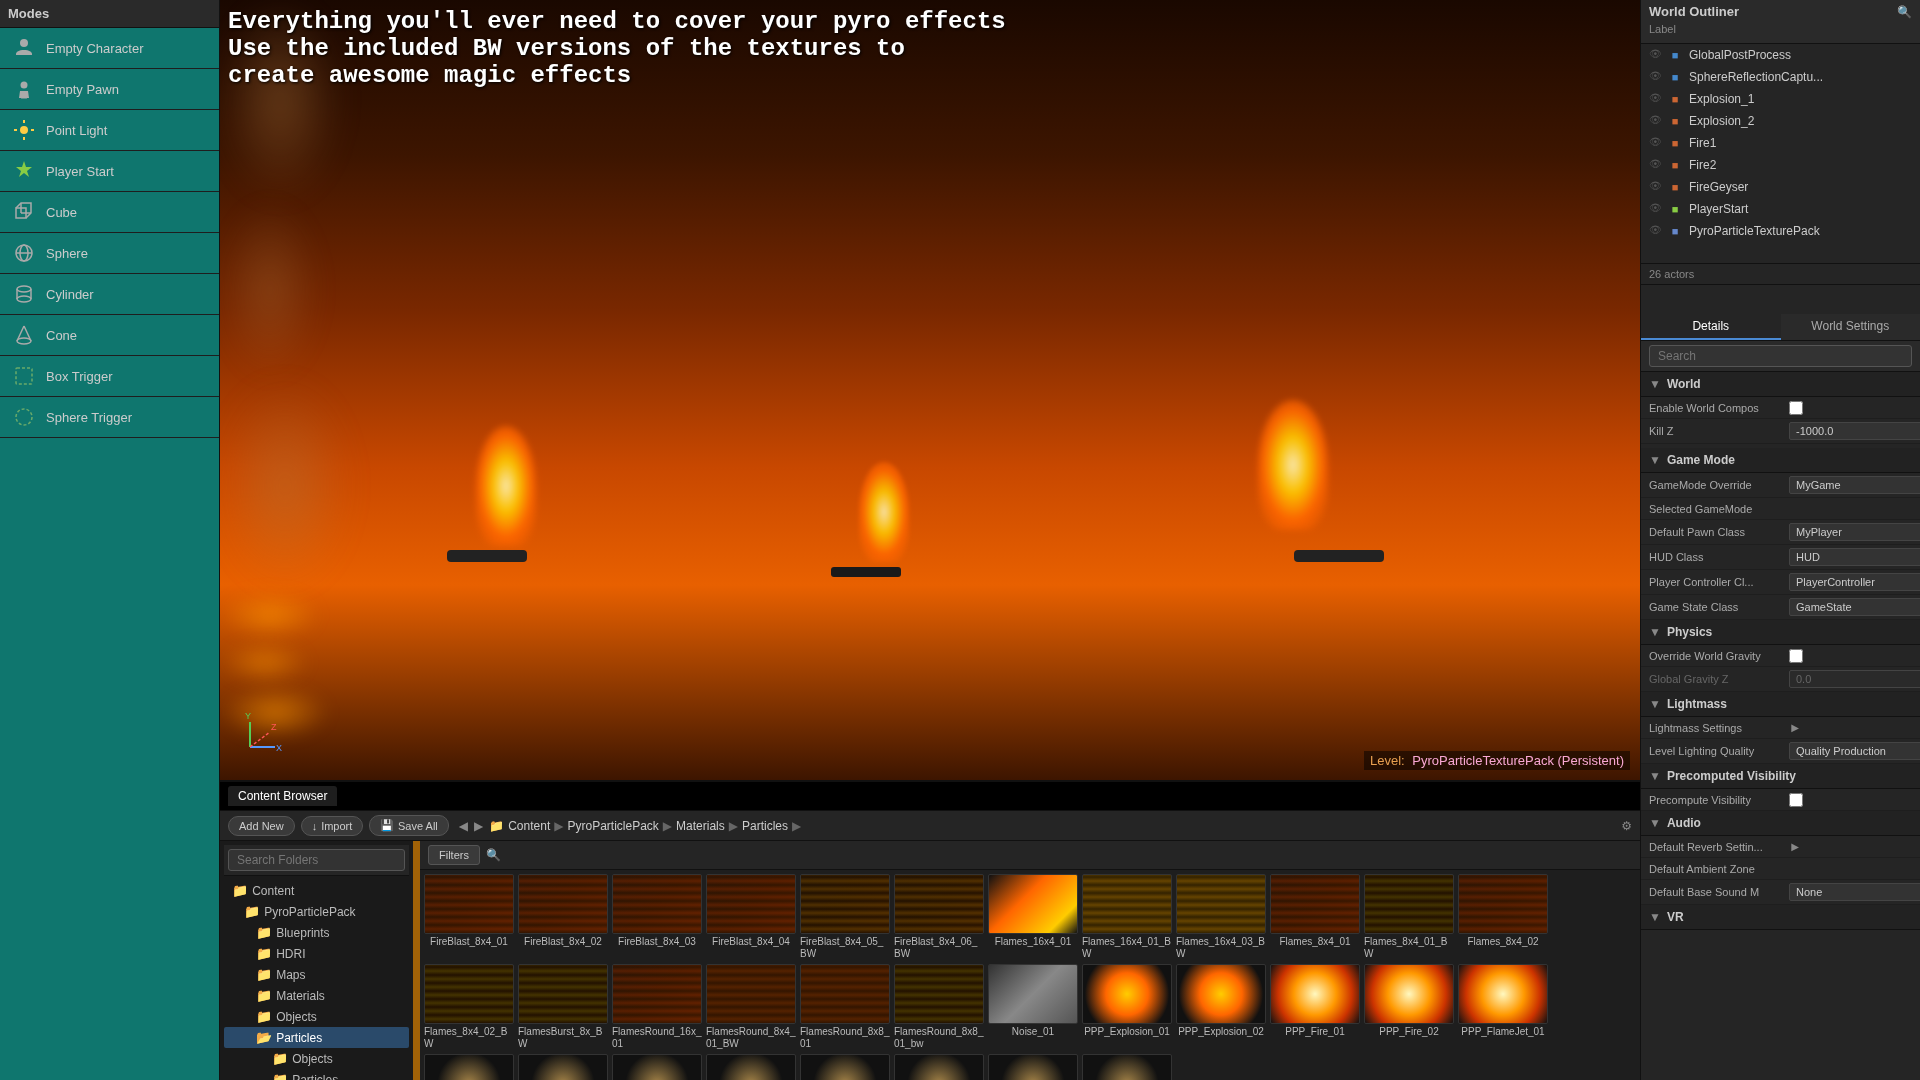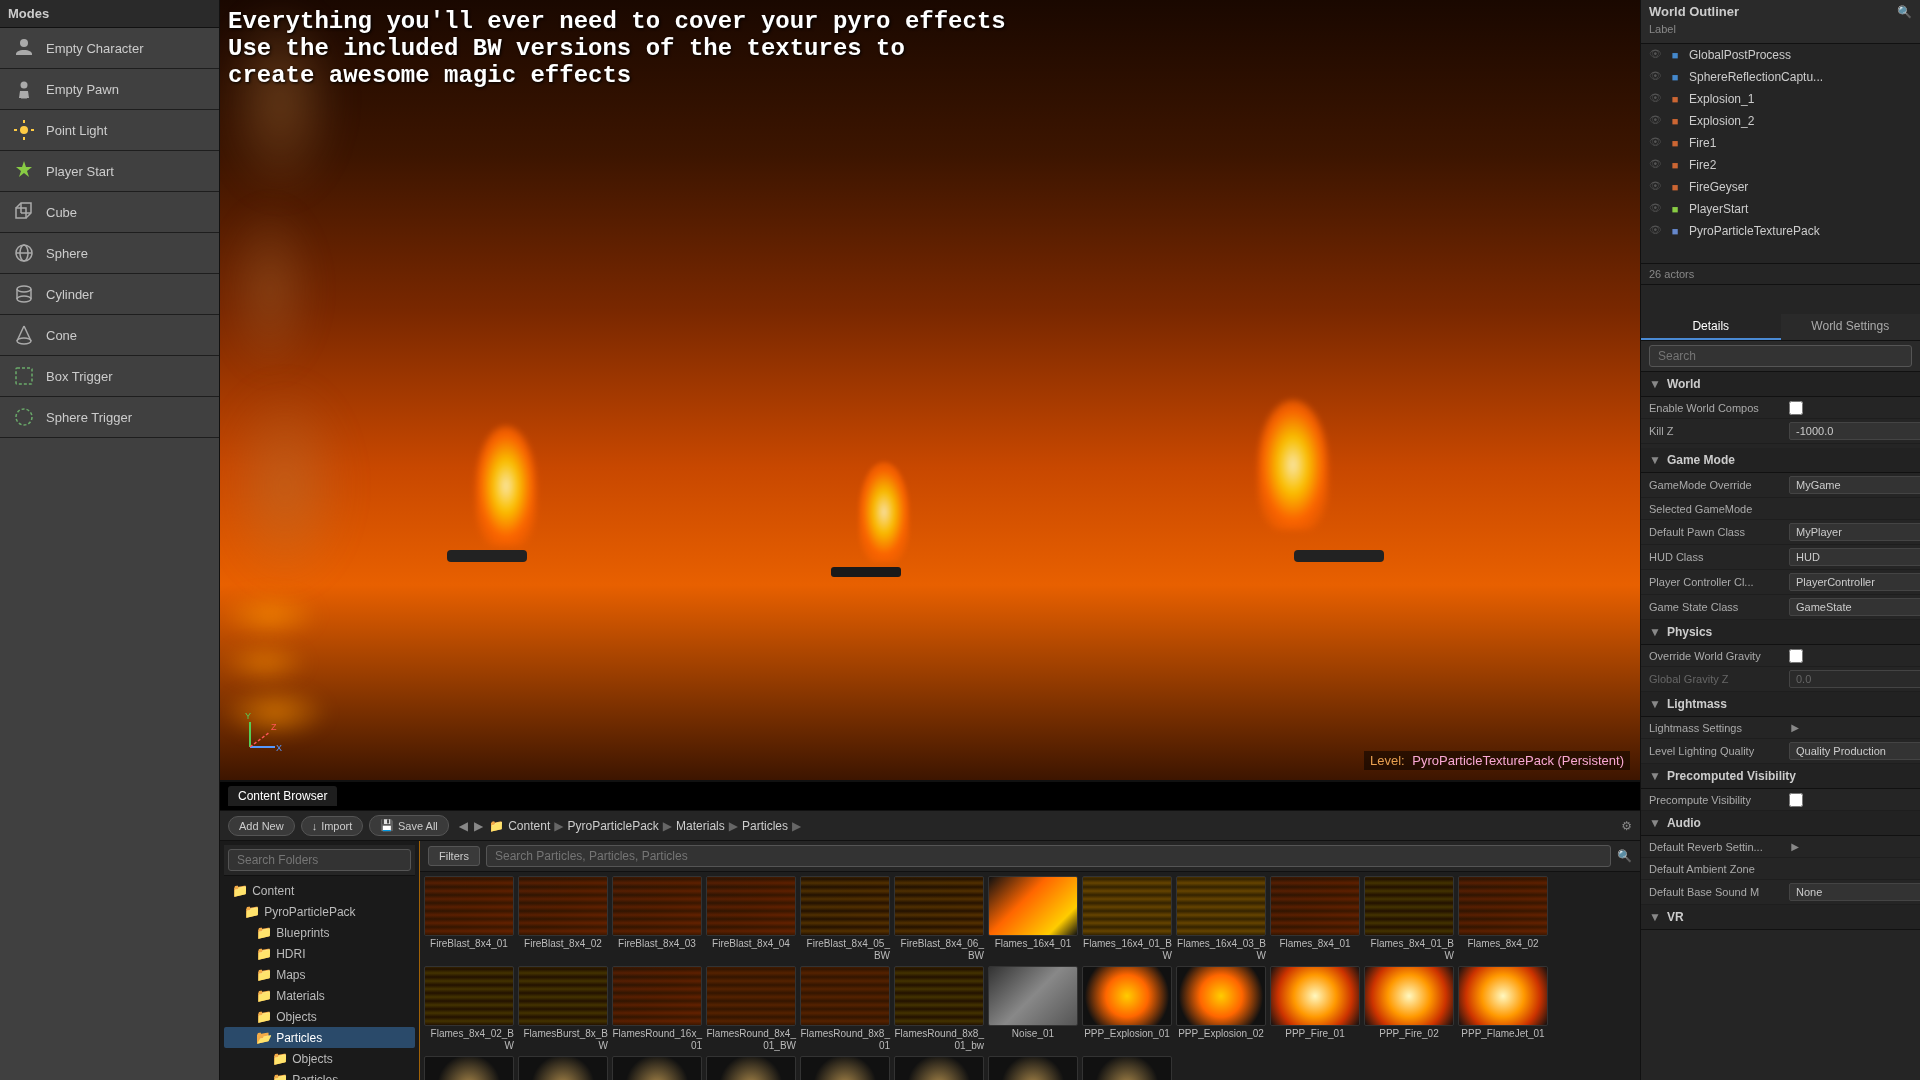--- a/index.html
+++ b/index.html
@@ -2,21 +2,21 @@
 <html><head>
   <meta charset="utf-8">
   <style>
     * { margin: 0; padding: 0; box-sizing: border-box; }
     body { width: 1920px; height: 1080px; overflow: hidden; background: #1a1a1a; font-family: 'Segoe UI', Arial, sans-serif; font-size: 12px; color: #ccc; }
 
     
     .main-layout { display: flex; width: 1920px; height: 1080px; }
 
     
-    .left-panel { width: 220px; min-width: 220px; background: #404040; border-right: 1px solid #111; display: flex; flex-direction: column; height: 1080px; }
+    .left-panel { width: 220px; min-width: 220px; background: #0f766e; border-right: 1px solid #111; display: flex; flex-direction: column; height: 1080px; }
     .left-panel-top { padding: 6px 8px; background: #2a2a2a; border-bottom: 1px solid #111; font-size: 11px; color: #aaa; }
     .actor-list { flex: 1; overflow-y: auto; }
     .actor-item { display: flex; align-items: center; padding: 6px 10px; cursor: pointer; border-bottom: 1px solid #1e1e1e; }
     .actor-icon { width: 28px; height: 28px; margin-right: 8px; display: flex; align-items: center; justify-content: center; flex-shrink: 0; }
     .actor-icon svg { width: 24px; height: 24px; }
     .actor-label { flex: 1; font-size: 13px; color: #ccc; }
     .actor-info { color: #666; font-size: 11px; }
 
     
     .center-area { flex: 1; display: flex; flex-direction: column; }
@@ -48,33 +48,33 @@
     .content-browser { height: 300px; background: #1e1e1e; border-top: 2px solid #111; display: flex; flex-direction: column; }
     .cb-header { display: flex; padding: 4px 8px; background: #000000; border-bottom: 1px solid #111; gap: 8px; }
     .cb-tab { padding: 3px 10px; background: #333; border-radius: 3px 3px 0 0; font-size: 12px; color: #ccc; cursor: pointer; }
     .cb-tab.active { background: #1e1e1e; color: #fff; }
     .cb-toolbar { display: flex; align-items: center; padding: 4px 8px; background: #252525; border-bottom: 1px solid #111; gap: 6px; }
     .cb-btn { padding: 3px 10px; background: #3a3a3a; border: 1px solid #555; border-radius: 10px; font-size: 11px; color: #ccc; cursor: pointer; display: flex; align-items: center; gap: 4px; }
     .breadcrumb { display: flex; align-items: center; gap: 4px; font-size: 12px; color: #aaa; flex: 1; }
     .breadcrumb-sep { color: #666; }
     .breadcrumb-item { color: #ccc; cursor: pointer; }
     .cb-body { display: flex; flex: 1; overflow: hidden; }
-    .cb-sidebar { width: 200px; background: #1a1a1a; border-right: 1px solid #a16207; overflow-y: auto; padding: 4px; }
+    .cb-sidebar { width: 200px; background: #1a1a1a; border-right: 7px solid #a16207; overflow-y: auto; padding: 4px; }
     .cb-sidebar-item { padding: 3px 8px; font-size: 12px; color: #bbb; cursor: pointer; border-radius: 2px; display: flex; align-items: center; gap: 4px; }
     .cb-sidebar-item.active { background: #2a4a6a; color: #fff; }
     .cb-sidebar-item .folder-icon { color: #e8b060; font-size: 13px; }
     .cb-sidebar-item.indent1 { padding-left: 20px; }
     .cb-sidebar-item.indent2 { padding-left: 32px; }
     .cb-search-bar { display: flex; align-items: center; padding: 4px 8px; background: #252525; border-bottom: 1px solid #111; gap: 6px; }
     .cb-search-input { flex: 1; background: #333; border: 1px solid #555; border-radius: 3px; padding: 3px 8px; color: #ccc; font-size: 12px; }
     .cb-filter-btn { padding: 3px 10px; background: #3a3a3a; border: 1px solid #555; border-radius: 3px; font-size: 11px; color: #ccc; cursor: pointer; }
     .asset-grid { display: flex; flex-wrap: wrap; gap: 4px; padding: 4px; }
     .asset-item { width: 90px; display: flex; flex-direction: column; align-items: center; cursor: pointer; }
     .asset-thumb { width: 90px; height: 60px; background: #111; border: 1px solid #333; border-radius: 2px; overflow: hidden; display: flex; align-items: center; justify-content: center; position: relative; }
-    .asset-label { font-size: 10px; color: #bbb; text-align: right; margin-top: 2px; max-width: 90px; word-break: break-word; line-height: 1.2; }
+    .asset-label { font-size: 10px; color: #bbb; text-align: left; margin-top: 2px; max-width: 90px; word-break: break-word; line-height: 1.2; }
     .thumb-fireblast { background: linear-gradient(135deg, #111 0%, #331500 50%, #662200 100%); }
     .thumb-flames { background: linear-gradient(135deg, #111 0%, #ff6600 40%, #ffcc00 80%, #111 100%); }
     .thumb-smoke { background: linear-gradient(135deg, #333 0%, #888 50%, #555 100%); }
     .thumb-explosion { background: radial-gradient(circle, #ffcc00 0%, #ff6600 40%, #111 80%); }
     .thumb-fire { background: radial-gradient(circle, #fff8c0 0%, #ff9900 40%, #cc3300 70%, #111 100%); }
     .thumb-particle { background: radial-gradient(circle, rgba(255,200,100,0.6) 0%, #111 60%); }
 
     
     .right-panel { width: 280px; min-width: 280px; background: #252525; border-left: 1px solid #111; display: flex; flex-direction: column; height: 1080px; overflow: hidden; }
     .right-panel-top { padding: 4px 8px; background: #2a2a2a; border-bottom: 1px solid #111; }
@@ -338,21 +338,20 @@
           </div>
           <div class="cb-sidebar-item" style="padding-left:48px;">
             <span class="folder-icon">📁</span>
             <span>Particles</span>
           </div>
 
         </div>
         <div style="flex:1;display:flex;flex-direction:column;overflow:hidden;">
           <div class="cb-search-bar">
             <button class="cb-filter-btn">Filters</button>
-            <input type="text" class="cb-search-input" placeholder="Search Particles, Particles, Particles" style="">
             <span style="color:#888;cursor:pointer;">🔍</span>
           </div>
           <div class="asset-grid">
 
             <div class="asset-item">
               <div class="asset-thumb thumb-fireblast">
                 <div style="width:100%;height:100%;background:repeating-linear-gradient(0deg,#331500 0px,#662200 4px,#331500 8px);opacity:0.8;"></div>
               </div>
               <div class="asset-label">FireBlast_8x4_01</div>
             </div>

